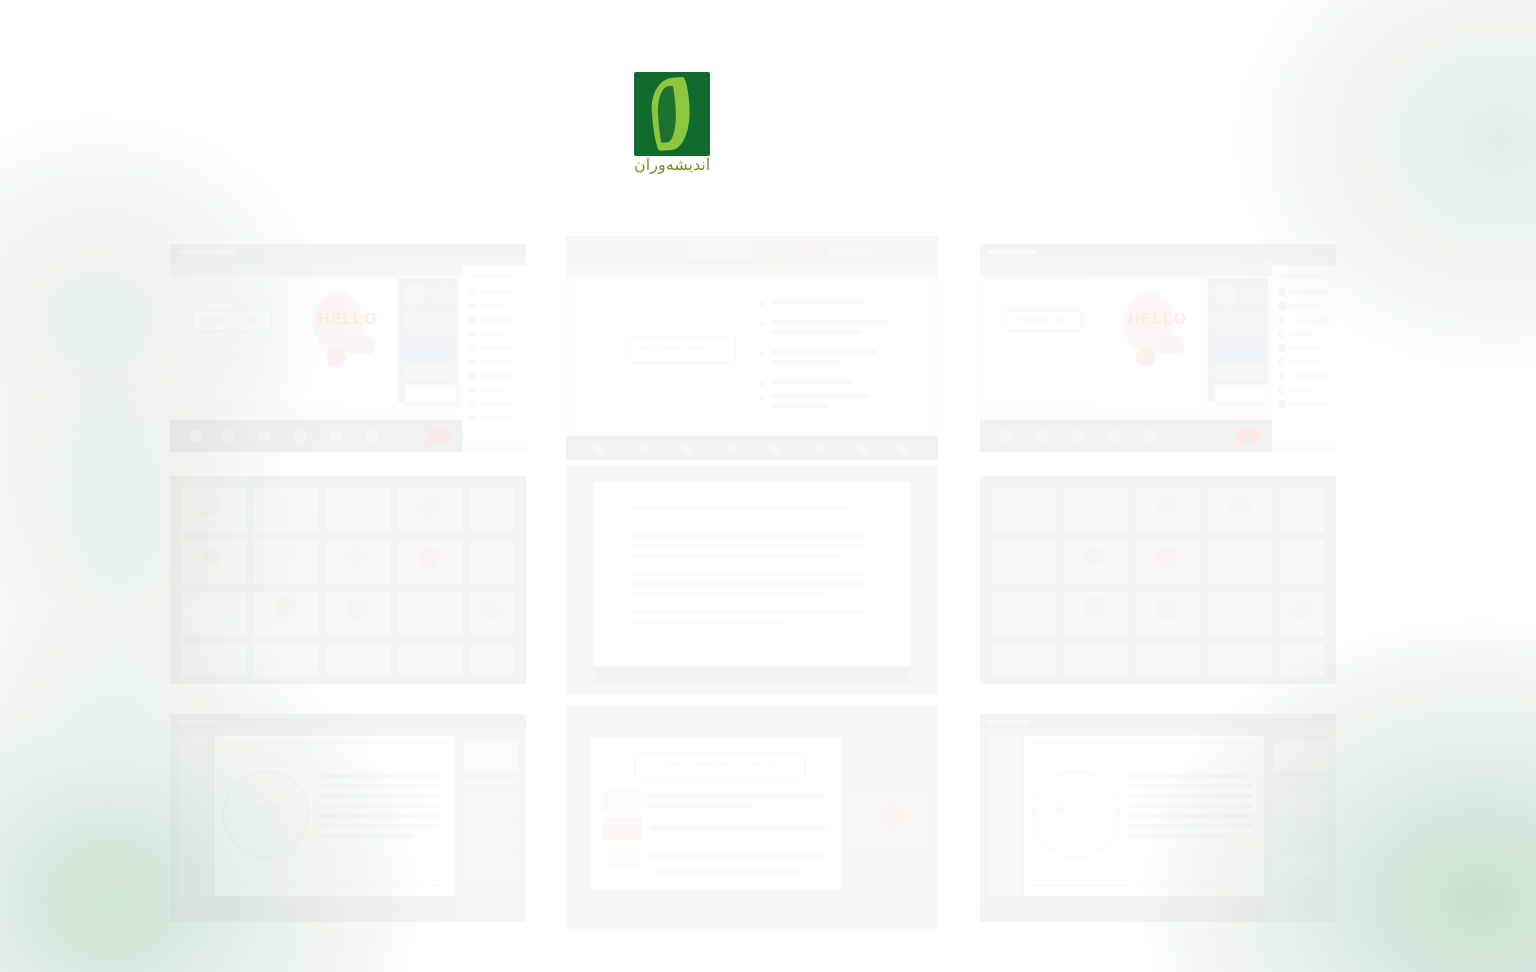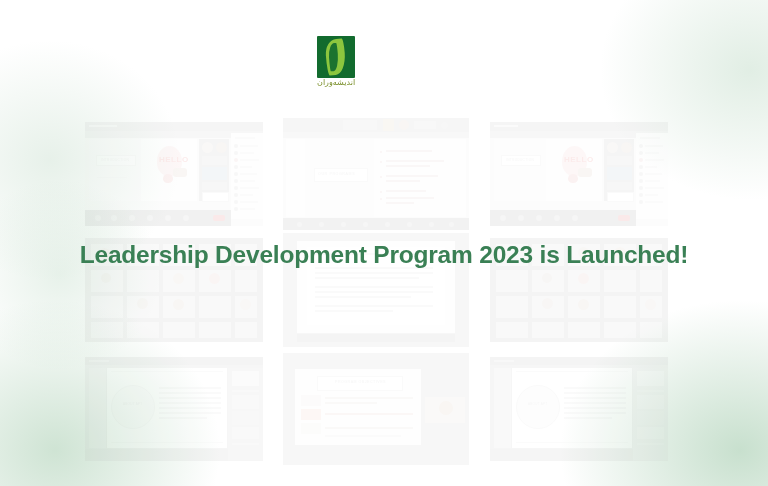--- a/index.html
+++ b/index.html
@@ -367,16 +367,15 @@
       <div class="thumb" style="left:147px;top:38px;width:27px;height:14px;background:#d9d9d9;"></div>
       <div class="thumb" style="left:147px;top:54px;width:27px;height:14px;background:#cfcfcf;"></div>
       <div class="thumb" style="left:147px;top:70px;width:27px;height:12px;background:#d9d9d9;"></div>
       <div class="ln" style="left:147px;top:86px;width:27px;background:#d6d6d6;"></div>
       <div class="bar" style="left:0;top:92px;width:143px;height:12px;background:#b6b6b6;"></div>
     </div>
 
   </div>
 
   <div id="headline">
-    <div class="l2">Leadership Development Program 2023 is Launched!</div>
   </div>
 
 </div>
 
 </body></html>

